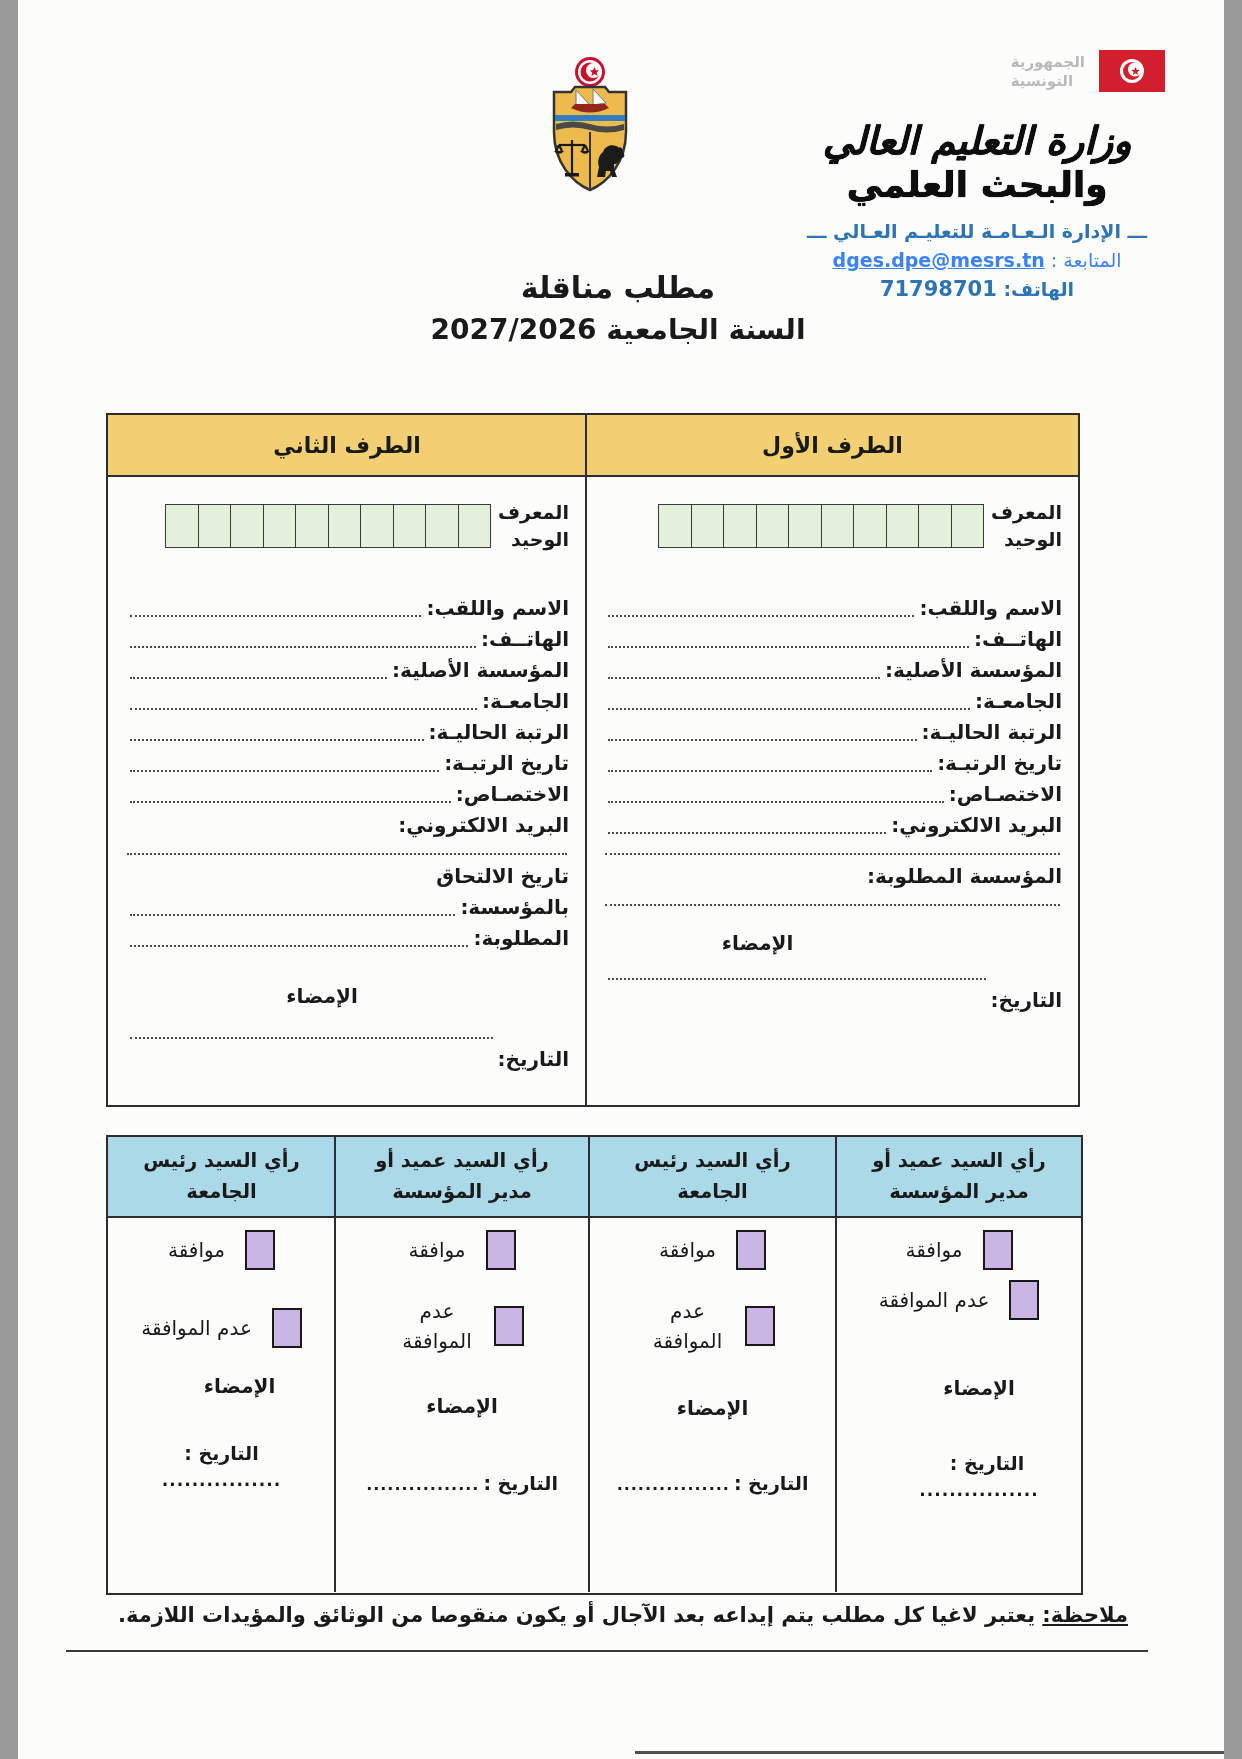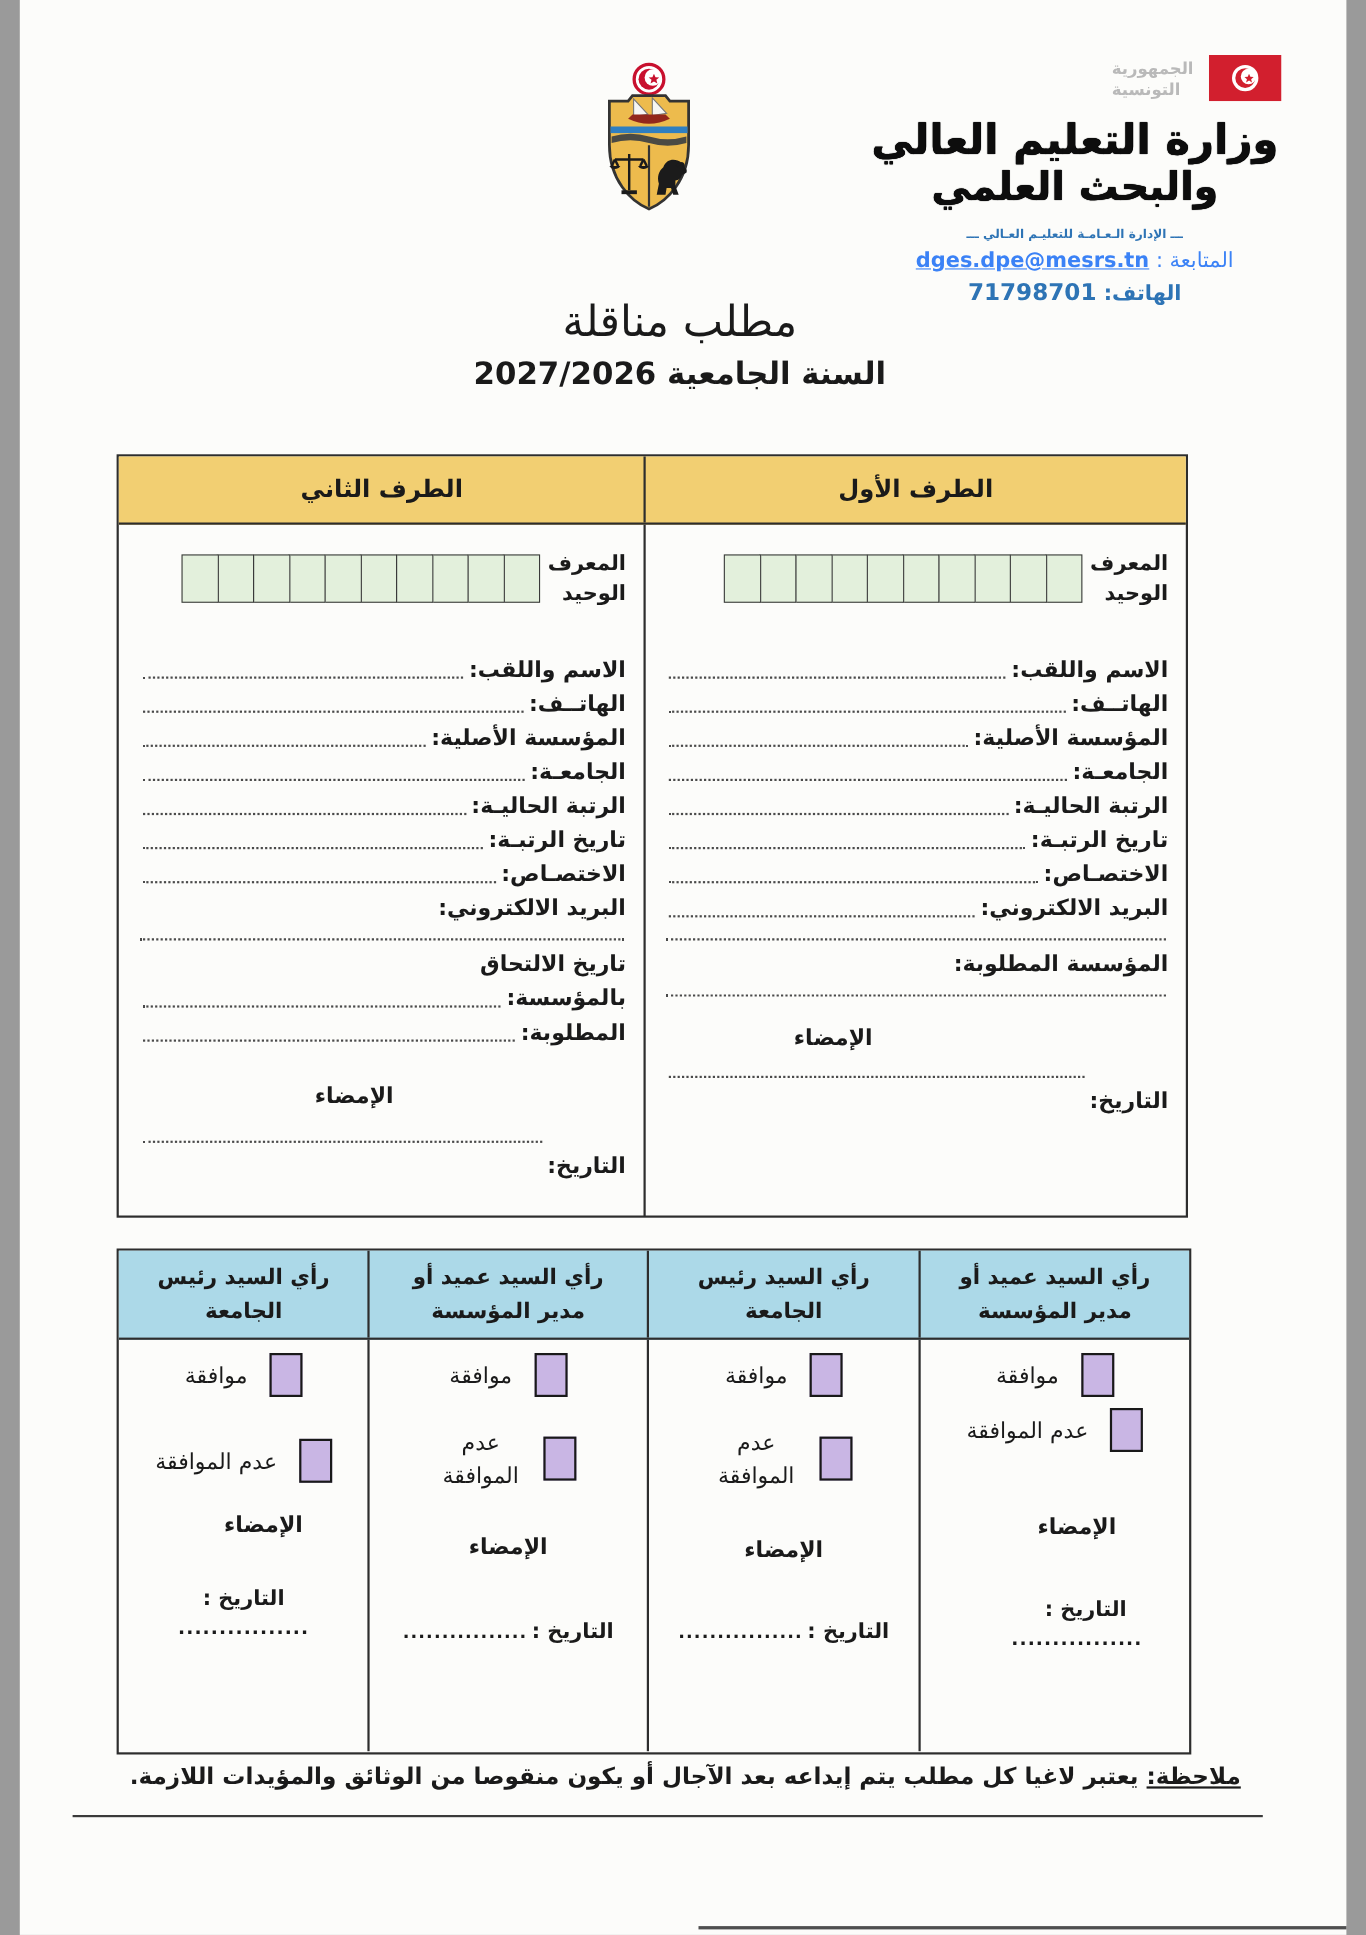--- a/index.html
+++ b/index.html
@@ -5,32 +5,32 @@
   html,body{margin:0;padding:0;background:#9a9a9a;font-family:"DejaVu Sans",sans-serif;}
   .page{position:relative;width:1206px;height:1759px;margin:0 auto;background:#fcfcfa;overflow:hidden;color:#1a1a1a;}
 
   
   .emblem{position:absolute;left:524px;top:56px;width:96px;height:142px;}
   .letterhead{position:absolute;left:733px;top:50px;width:452px;direction:rtl;}
   .flag-row{display:flex;flex-direction:row;align-items:flex-start;justify-content:flex-start;padding-right:38px;gap:14px;}
   .republic{color:#b9b9b9;font-weight:bold;font-size:15px;line-height:19px;text-align:left;letter-spacing:1px;padding-top:3px;}
   .ministry-callig{font-weight:bold;color:#0d0d0d;text-align:center;line-height:1.18;
       text-shadow:0 0 1px #000, 0.4px 0 0 #000;}
-  .ministry-callig.l1{font-size:38px;margin-top:9px;}
+  .ministry-callig.l1{font-size:38px;margin-top:23px;font-style:italic;}
   .ministry-callig.l2{font-size:36px;}
-  .directorate{color:#2e74b5;font-weight:bold;font-size:11px;text-align:center;margin-top:14px;}
+  .directorate{color:#2e74b5;font-weight:bold;font-size:19px;text-align:center;margin-top:14px;}
   .department{color:#2e74b5;font-weight:bold;font-size:21px;text-align:center;margin-top:9px;}
   .followup{color:#3b82f6;font-size:19px;text-align:center;margin-top:7px;}
   .followup .email{direction:ltr;unicode-bidi:embed;text-decoration:underline;font-weight:bold;}
   .phone{color:#2e74b5;font-size:19px;font-weight:bold;text-align:center;margin-top:6px;}
   .phone .digits{direction:ltr;unicode-bidi:embed;letter-spacing:8px;font-size:21px;}
 
   
   .doc-title{position:absolute;left:0;top:270px;width:1200px;text-align:center;direction:rtl;}
-  .doc-title .t1{font-size:39px;font-weight:normal;}
+  .doc-title .t1{font-size:30px;font-weight:bold;}
   .doc-title .t2{font-size:28px;font-weight:bold;margin-top:8px;}
   .doc-title .t2 .year{direction:ltr;unicode-bidi:embed;}
 
   
   .parties{position:absolute;left:88px;top:413px;width:974px;height:694px;border:2.5px solid #2d2d2d;direction:rtl;box-sizing:border-box;}
   .p-head{display:flex;height:60px;border-bottom:2px solid #2d2d2d;background:#f2cf72;}
   .p-head-cell{display:flex;align-items:center;justify-content:center;font-weight:bold;font-size:22px;box-sizing:border-box;}
   .p-head-cell.first{width:493px;}
   .p-head-cell.second{width:476px;border-right:none;}
   .p-head-cell.first{border-left:2px solid #2d2d2d;}

